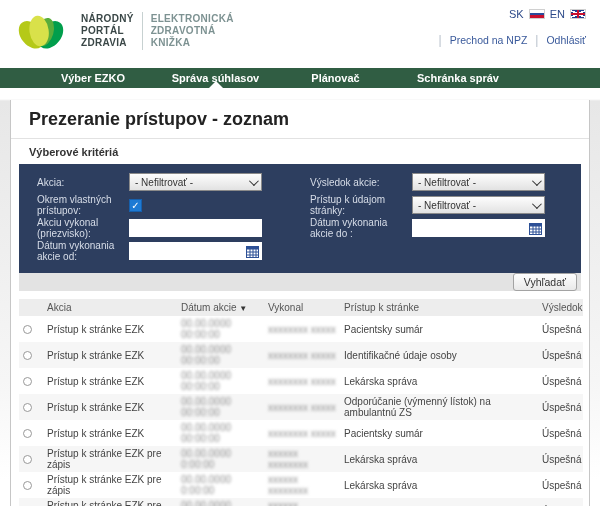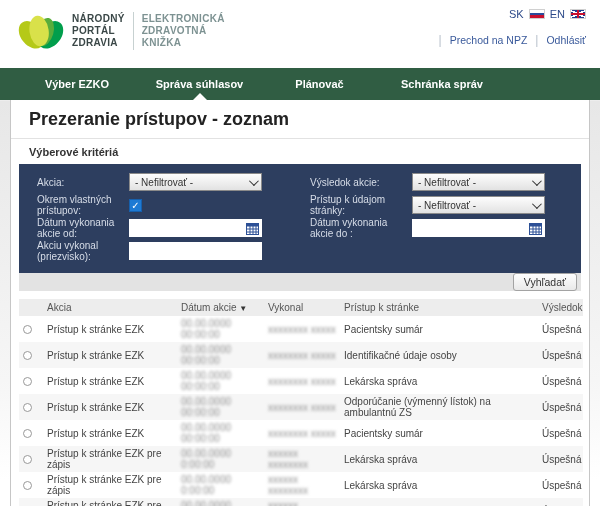--- a/index.html
+++ b/index.html
@@ -7,41 +7,41 @@
   body {
     font-family: "Liberation Sans", sans-serif;
     background: linear-gradient(#ffffff 0, #ffffff 99px, #e7e7e7 101px, #f6f6f6 380px, #ffffff 480px);
     position: relative;
   }
 
   
   .top-header { position: absolute; top: 0; left: 0; width: 600px; height: 68px; background: #fff; }
   .logo-wrap { position: absolute; left: 14px; top: 7px; display: flex; align-items: center; }
   .logo-leaves { width: 54px; height: 48px; }
-  .logo-text { margin-left: 4px; font-size: 10px; font-weight: bold; color: #3a4747; line-height: 12px; letter-spacing: .3px; }
+  .logo-text { margin-left: 13px; font-size: 10px; font-weight: bold; color: #3a4747; line-height: 12px; letter-spacing: .3px; }
   .logo-divider { width: 1px; height: 38px; background: #c7d1d1; margin: 0 8px; }
   .logo-sub { font-size: 10px; font-weight: bold; color: #7d9292; line-height: 12px; letter-spacing: .3px; }
 
   .lang-row { position: absolute; top: 8px; right: 14px; font-size: 11px; color: #2d4a8a; display: flex; align-items: center; gap: 5px; }
   .flag { display: inline-block; width: 16px; height: 10px; border: 1px solid #d0d0d0; }
   .flag-sk { background: linear-gradient(#ffffff 0 33%, #2a4b9b 33% 66%, #c8102e 66% 100%); }
   .flag-en {
     background:
       linear-gradient(transparent 0 40%, #c8102e 40% 60%, transparent 60%),
       linear-gradient(90deg, transparent 0 40%, #c8102e 40% 60%, transparent 60%),
       linear-gradient(25deg, transparent 0 44%, #ffffff 44% 56%, transparent 56%),
       linear-gradient(-25deg, transparent 0 44%, #ffffff 44% 56%, transparent 56%),
       #1e3f8f;
   }
   .links-row { position: absolute; top: 33px; right: 14px; font-size: 10.5px; color: #3a5a9b; display: flex; align-items: center; }
   .links-row .sep { color: #b9c2cc; margin: 0 8px; font-size: 12px; }
   .links-row a { color: #3a5a9b; text-decoration: none; cursor: pointer; }
 
   
-  .main-nav { position: absolute; top: 68px; left: 0; width: 600px; height: 32px; background: #305d43; display: flex; padding-left: 22px; }
+  .main-nav { position: absolute; top: 68px; left: 0; width: 600px; height: 20px; background: #305d43; display: flex; padding-left: 38px; }
   .nav-item { position: relative; color: #ffffff; font-weight: bold; font-size: 11px; display: flex; align-items: center; justify-content: center; cursor: pointer; }
   .nav-item.active::after {
     content: ""; position: absolute; bottom: 0; left: 50%; margin-left: -7px;
     border-left: 7px solid transparent; border-right: 7px solid transparent; border-bottom: 7px solid #ffffff;
   }
 
   
   .panel {
     position: absolute; left: 10px; top: 100px; width: 580px;
     background: #ffffff; border: 1px solid #c6c6c6; border-top: none;
@@ -141,36 +141,36 @@
         <div class="select-box">
           <span>- Nefiltrovať -</span>
           <span class="chev"></span>
         </div>
       </div>
       <div class="f-row">
         <span class="f-label">Okrem vlastných prístupov:</span>
         <span class="checkbox">✓</span>
       </div>
       <div class="f-row">
+        <span class="f-label">Akciu vykonal (priezvisko):</span>
+        <div class="text-input"></div>
+      </div>
+      <div class="f-row">
         <span class="f-label">Dátum vykonania akcie od:</span>
         <div class="text-input with-cal">
           <svg width="13" height="13" viewBox="0 0 13 13">
             <rect x="0.5" y="1.5" width="12" height="11" fill="#fff" stroke="#2d5096"></rect>
             <rect x="0.5" y="1.5" width="12" height="3" fill="#2d5096"></rect>
             <line x1="4" y1="4" x2="4" y2="13" stroke="#2d5096"></line>
               <line x1="7" y1="4" x2="7" y2="13" stroke="#2d5096"></line>
               <line x1="10" y1="4" x2="10" y2="13" stroke="#2d5096"></line>
             <line x1="0" y1="7" x2="13" y2="7" stroke="#2d5096"></line>
               <line x1="0" y1="10" x2="13" y2="10" stroke="#2d5096"></line>
           </svg>
         </div>
-      </div>
-      <div class="f-row">
-        <span class="f-label">Akciu vykonal (priezvisko):</span>
-        <div class="text-input"></div>
       </div>
     </div>
 
     <div class="filter-col col-right">
       <div class="f-row">
         <span class="f-label">Výsledok akcie:</span>
         <div class="select-box">
           <span>- Nefiltrovať -</span>
           <span class="chev"></span>
         </div>

